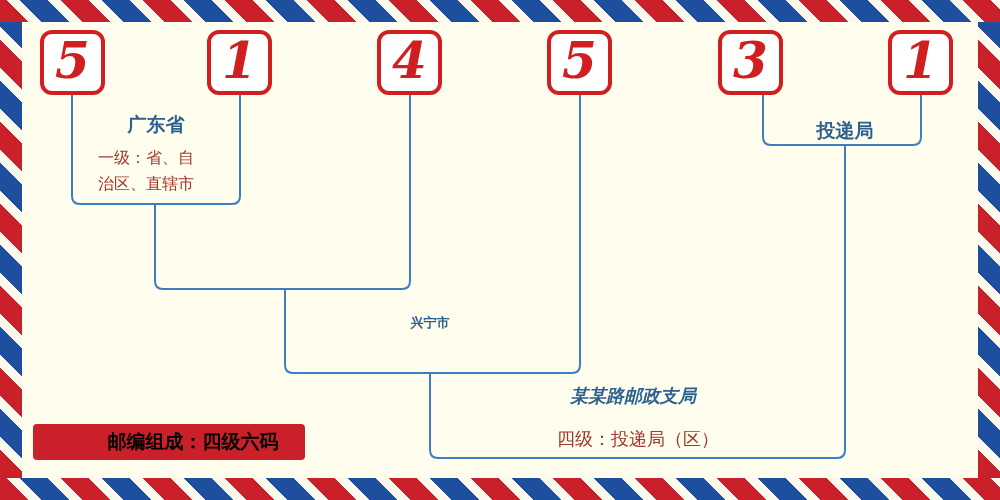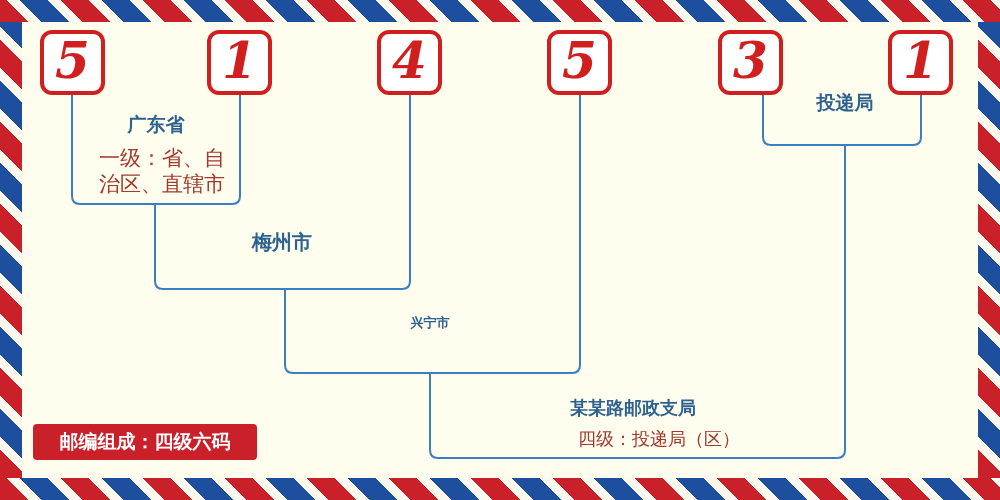--- a/index.html
+++ b/index.html
@@ -63,36 +63,36 @@
   .name {
     position:absolute; text-align:center;
     color:var(--name-blue,#2d628f); font-weight:bold;
   }
   .desc {
     position:absolute; text-align:center;
     color:var(--desc-red,#a1392d);
     white-space:pre-line;
   }
   .n1{left:76px;  top:112px; width:160px; font-size:19px;}
-  .d1{left:74px;  top:145px; width:176px; font-size:21px; line-height:26px;}
+  .d1{left:58px;  top:145px; width:176px; font-size:16px; line-height:26px;}
   .n2{left:202px; top:229px; width:160px; font-size:20px;}
   .d2{left:207px; top:257px; width:160px; font-size:18px;}
   .n3{left:350px; top:314px; width:160px; font-size:13px;}
   .d3{left:320px; top:342px; width:226px; font-size:18px;}
-  .n4{left:520px; top:396px; width:226px; font-size:18px;}
-  .d4{left:546px; top:427px; width:226px; font-size:18px;}
-  .n5{left:783px; top:90px; width:124px; font-size:19px;}
+  .n4{left:520px; top:384px; width:226px; font-size:18px;font-style:italic;}
+  .d4{left:525px; top:427px; width:226px; font-size:18px;}
+  .n5{left:783px; top:118px; width:124px; font-size:19px;}
 
   
   .banner {
     position:absolute; left:33px; top:424px; width:224px; height:36px;
     background:var(--banner-red,#c9202a);
     border-radius:4px;
     display:flex; align-items:center; justify-content:center;
-    color:#ffffff; font-weight:bold; font-size:19px;
+    color:#000000; font-weight:bold; font-size:19px;padding-left:48px;
   }
 </style>
 </head>
 <body>
 
 <div class="stage">
 
   <div class="band band-h band-top"></div>
   <div class="band band-h band-bottom"></div>
   <div class="band band-v band-left"></div>
@@ -122,21 +122,20 @@
     <span class="digit">3</span>
   </div>
   <div class="digit-box b6">
     <span class="digit">1</span>
   </div>
 
   <div class="name n1">广东省</div>
   <div class="desc d1">一级：省、自
 治区、直辖市</div>
 
-  <div class="name n2">梅州市</div>
 
   <div class="name n3">兴宁市</div>
 
   <div class="name n4">某某路邮政支局</div>
   <div class="desc d4">四级：投递局（区）</div>
 
   <div class="name n5">投递局</div>
 
   <div class="banner">
     <span>邮编组成：四级六码</span>

